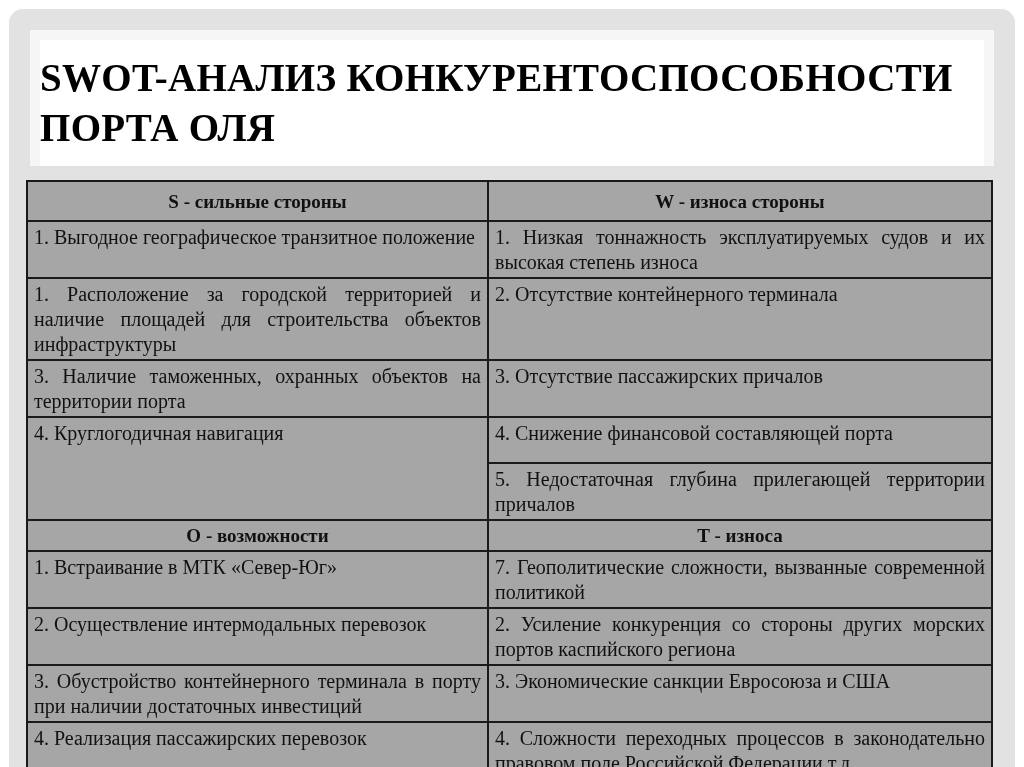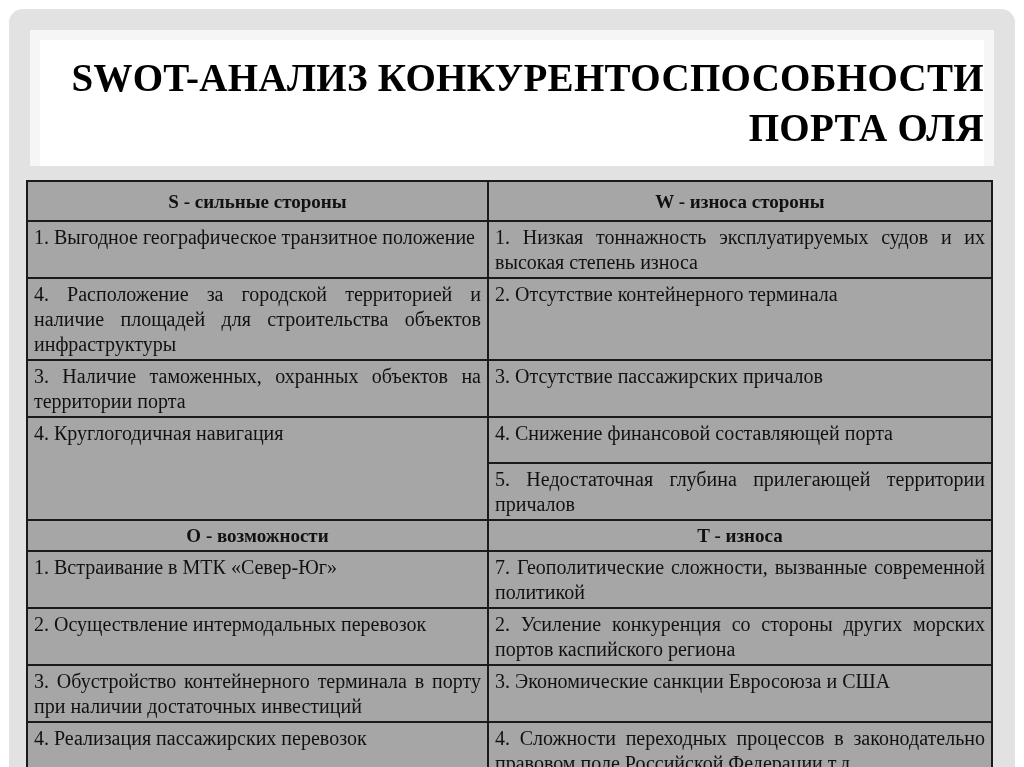--- a/index.html
+++ b/index.html
@@ -22,21 +22,21 @@
       position: absolute; left: 40px; top: 40px; width: 944px; height: 126px;
       background: #ffffff;
       display: flex; align-items: center; justify-content: center;
     }
     .page-title {
       margin: 0;
       font-family: "Liberation Serif", serif;
       font-weight: bold;
       font-size: 39px;
       line-height: 50px;
-      text-align: right;
+      text-align: left;
       color: #000;
       letter-spacing: 0.3px;
     }
     .swot-table {
       position: absolute; left: 26px; top: 180px;
       width: 965px;
       border-collapse: collapse;
       table-layout: fixed;
       background: #a6a6a6;
       color: #111;
@@ -76,21 +76,21 @@
   <tbody>
     <tr style="height:40px">
       <td class="hdr">S - сильные стороны</td>
       <td class="hdr">W - износа стороны</td>
     </tr>
     <tr style="height:52px">
       <td>1. Выгодное географическое транзитное положение</td>
       <td>1. Низкая тоннажность эксплуатируемых судов и их высокая степень износа</td>
     </tr>
     <tr style="height:70px">
-      <td>4. Расположение за городской территорией и наличие площадей для строительства объектов инфраструктуры</td>
+      <td>1. Расположение за городской территорией и наличие площадей для строительства объектов инфраструктуры</td>
       <td>2. Отсутствие контейнерного терминала</td>
     </tr>
     <tr style="height:43px">
       <td>3. Наличие таможенных, охранных объектов на территории порта</td>
       <td>3. Отсутствие пассажирских причалов</td>
     </tr>
     <tr style="height:46px">
       <td rowspan="2">4. Круглогодичная навигация</td>
       <td>4. Снижение финансовой составляющей порта</td>
     </tr>

